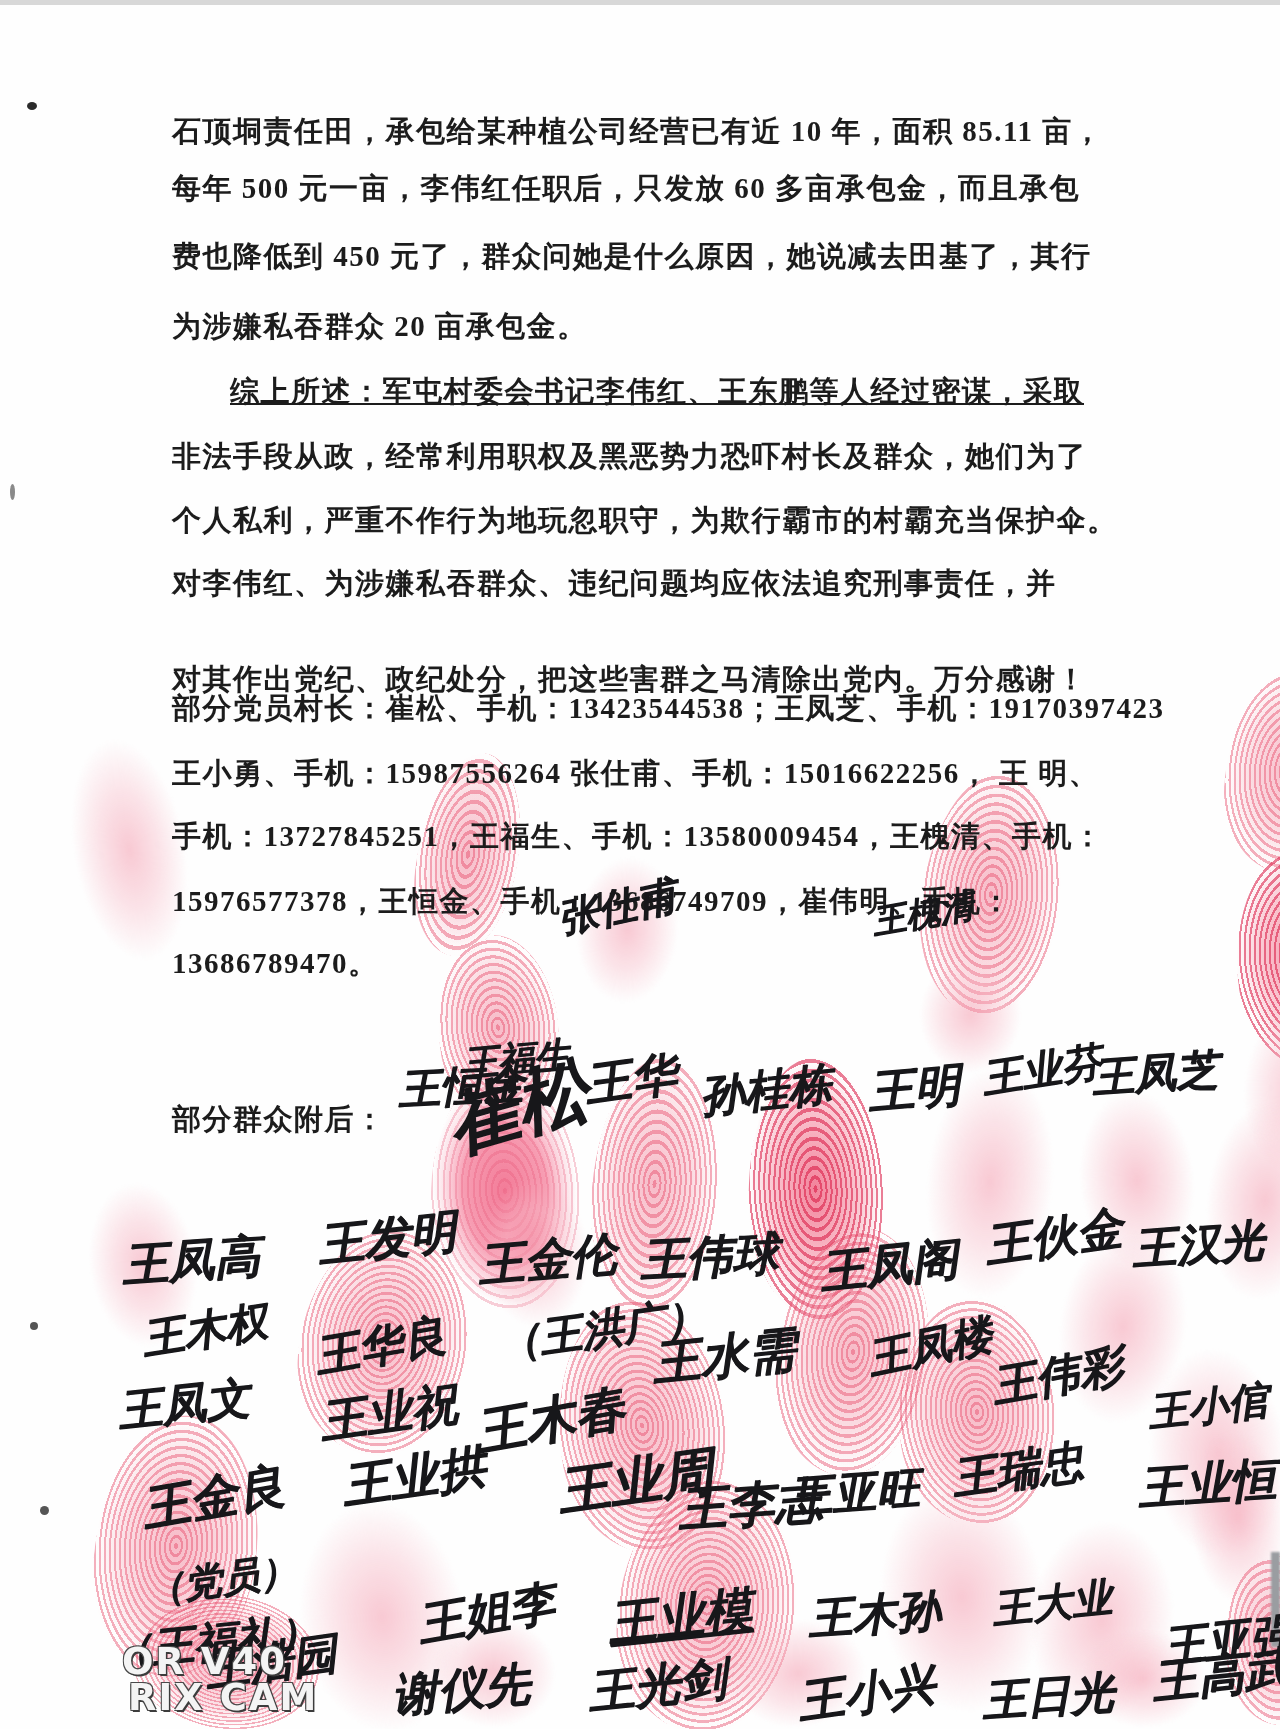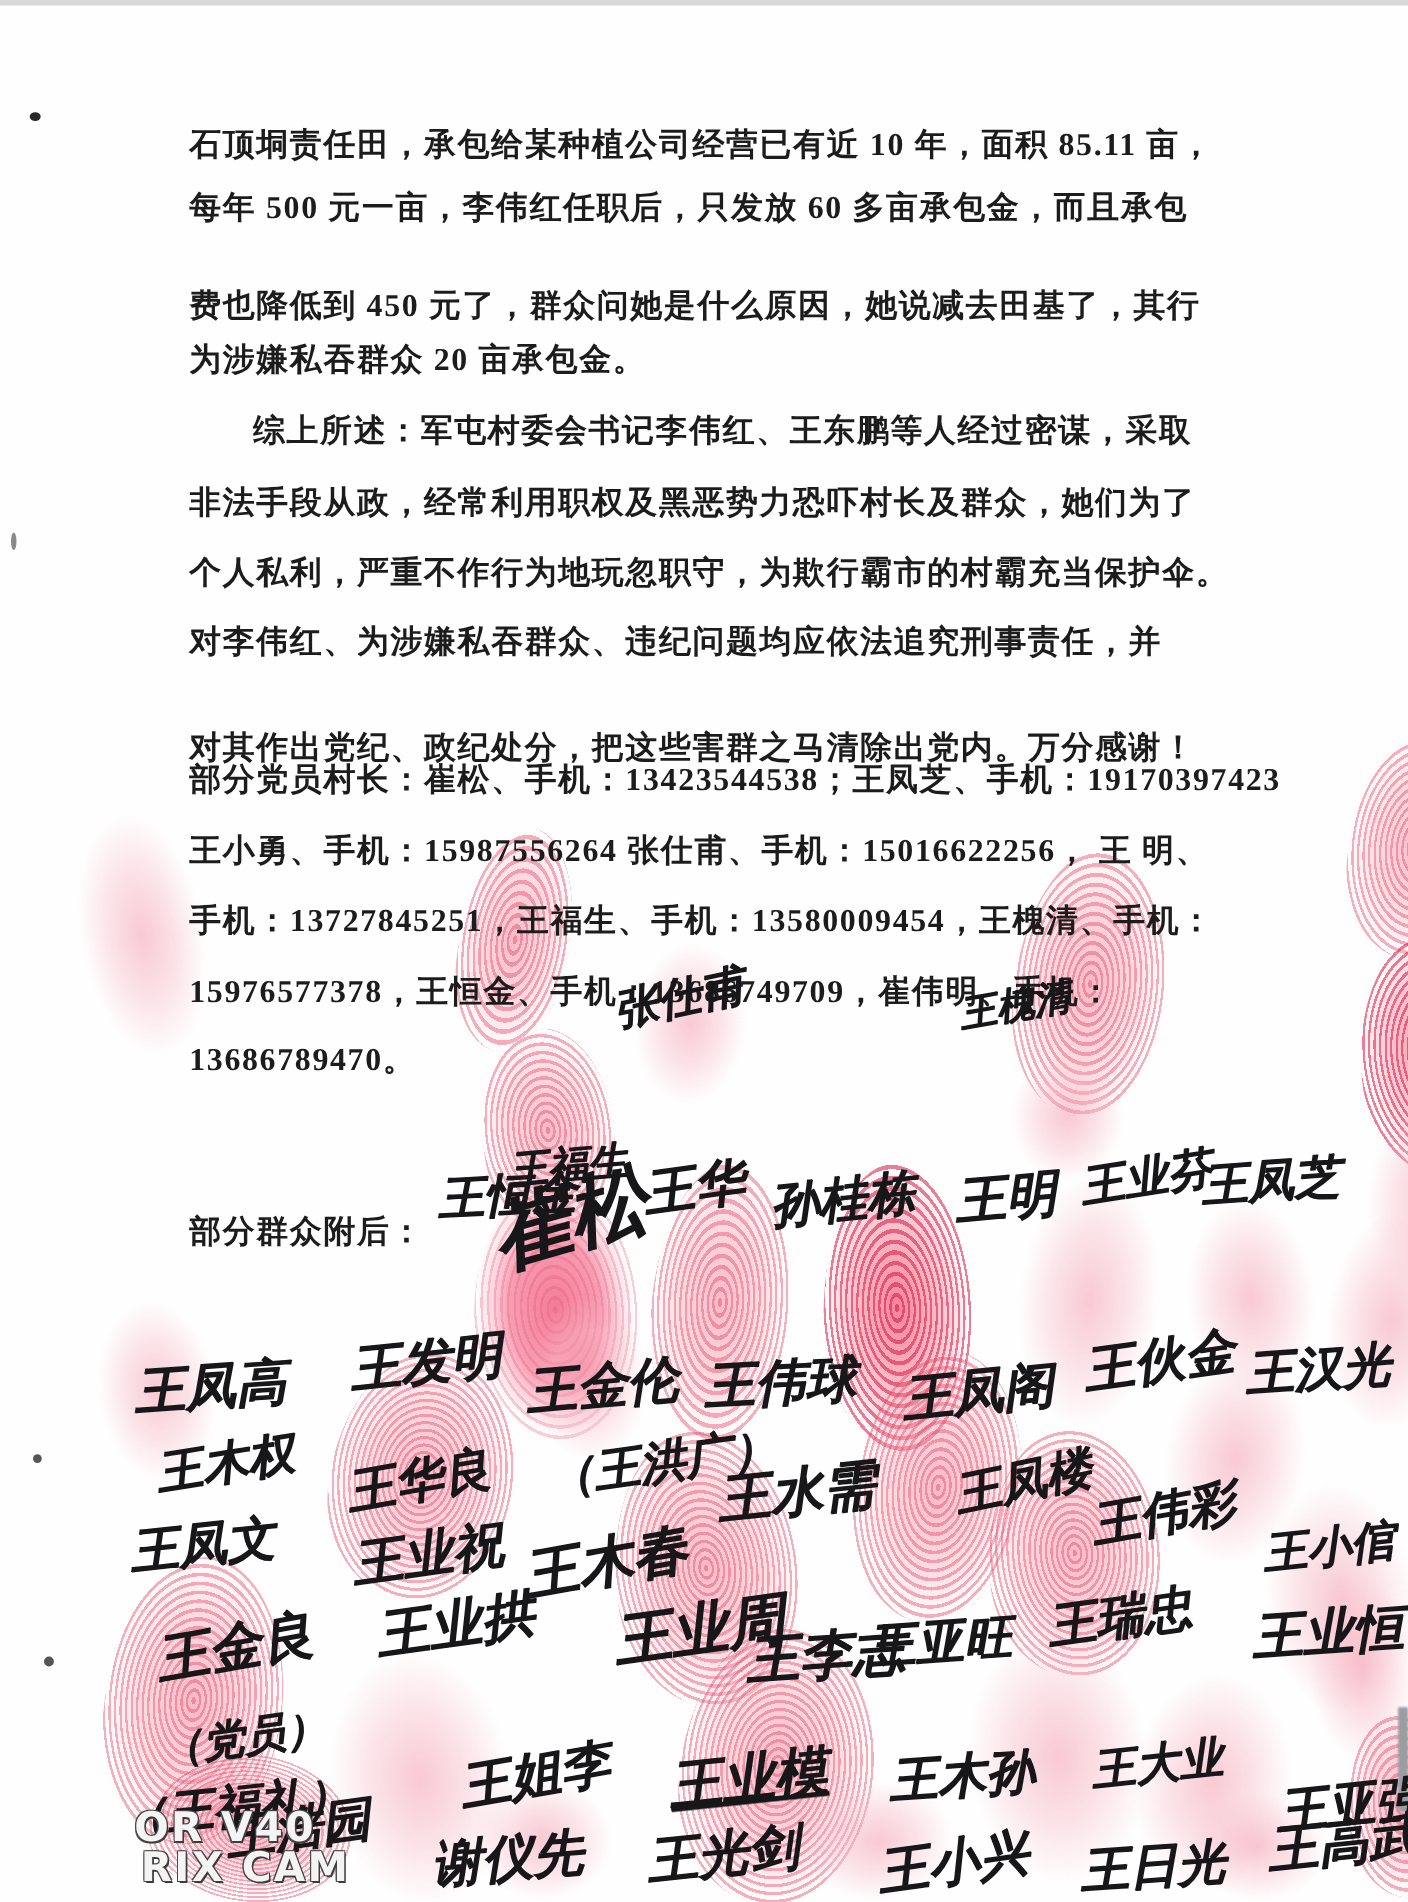--- a/index.html
+++ b/index.html
@@ -2,21 +2,21 @@
 <html><head>
 <meta charset="utf-8">
 <style>
   html,body{margin:0;padding:0;background:#ffffff;}
   #page{position:relative;width:1280px;height:1729px;background:#fefefe;overflow:hidden;
         font-family:"Liberation Serif", serif;}
   .edge-top{position:absolute;left:0;top:0;width:1280px;height:5px;background:#d8d8d8;}
   .edge-right-sliver{position:absolute;left:1271px;top:1552px;width:9px;height:95px;background:#9a9da1;filter:blur(1px);}
   .pline{position:absolute;left:172px;white-space:nowrap;font-size:29px;letter-spacing:1.5px;
          color:#1c1c1c;font-weight:600;}
-  .pline.indent{left:230px;}
+  .pline.indent{left:230px;text-decoration:underline;}
   .sig{position:absolute;font-family:"DejaVu Sans", sans-serif;font-style:italic;font-weight:700;
        color:#17171a;white-space:nowrap;text-shadow:.6px .6px 0 #17171a;transform-origin:left center;}
   .fp{position:absolute;border-radius:52% 48% 50% 50%/58% 50% 50% 42%;pointer-events:none;}
   .fp-l{background:radial-gradient(closest-side, rgba(244,150,170,.5), rgba(248,190,202,.38) 55%, rgba(255,255,255,0) 97%);filter:blur(1px);}
   .fp-m{background:repeating-radial-gradient(closest-side, rgba(232,80,110,.45) 0 2px, rgba(255,240,243,.08) 2px 5px),
                radial-gradient(closest-side, rgba(238,120,145,.55), rgba(246,170,185,.42) 60%, rgba(255,255,255,0) 96%);}
   .fp-d{background:repeating-radial-gradient(closest-side, rgba(220,40,80,.6) 0 2px, rgba(255,230,236,.12) 2px 5px),
                radial-gradient(closest-side, rgba(235,70,105,.75), rgba(244,140,160,.5) 65%, rgba(255,255,255,0) 95%);}
   .fp-s{background:repeating-radial-gradient(closest-side, rgba(231,82,116,.28) 0 2px, rgba(255,255,255,0) 2px 6px),
                radial-gradient(closest-side, rgba(242,116,146,.95), rgba(245,140,165,.85) 55%, rgba(250,190,205,.4) 82%, rgba(255,255,255,0) 96%);}
@@ -61,21 +61,21 @@
   <i class="fp fp-l" style="left:1188px;top:1428px;width:100px;height:178px;transform:rotate(-4deg)"></i>
   <i class="fp fp-l" style="left:428px;top:1615px;width:130px;height:114px;transform:rotate(5deg)"></i>
   <i class="fp fp-l" style="left:728px;top:1618px;width:140px;height:111px;transform:rotate(-6deg)"></i>
   <i class="fp fp-l" style="left:1078px;top:1628px;width:130px;height:101px;transform:rotate(4deg)"></i>
   <i class="fp fp-m" style="left:1225px;top:1555px;width:100px;height:170px;transform:rotate(-5deg)"></i>
   <i class="fp fp-m" style="left:135px;top:1595px;width:185px;height:134px;transform:rotate(7deg)"></i>
   <div class="edge-right-sliver"></div>
 
   <div class="pline" style="top:112px">石顶垌责任田，承包给某种植公司经营已有近 10 年，面积 85.11 亩，</div>
   <div class="pline" style="top:169px">每年 500 元一亩，李伟红任职后，只发放 60 多亩承包金，而且承包</div>
-  <div class="pline" style="top:258px">费也降低到 450 元了，群众问她是什么原因，她说减去田基了，其行</div>
+  <div class="pline" style="top:237px">费也降低到 450 元了，群众问她是什么原因，她说减去田基了，其行</div>
   <div class="pline" style="top:307px">为涉嫌私吞群众 20 亩承包金。</div>
 
   <div class="pline indent" style="top:372px">综上所述：军屯村委会书记李伟红、王东鹏等人经过密谋，采取</div>
   <div class="pline" style="top:437px">非法手段从政，经常利用职权及黑恶势力恐吓村长及群众，她们为了</div>
   <div class="pline" style="top:501px">个人私利，严重不作行为地玩忽职守，为欺行霸市的村霸充当保护伞。</div>
   <div class="pline" style="top:564px">对李伟红、为涉嫌私吞群众、违纪问题均应依法追究刑事责任，并</div>
   <div class="pline" style="top:660px">对其作出党纪、政纪处分，把这些害群之马清除出党内。万分感谢！</div>
 
   <div class="pline" style="top:689px">部分党员村长：崔松、手机：13423544538；王凤芝、手机：19170397423</div>
   <div class="pline" style="top:754px">王小勇、手机：15987556264 张仕甫、手机：15016622256，  王   明、</div>

